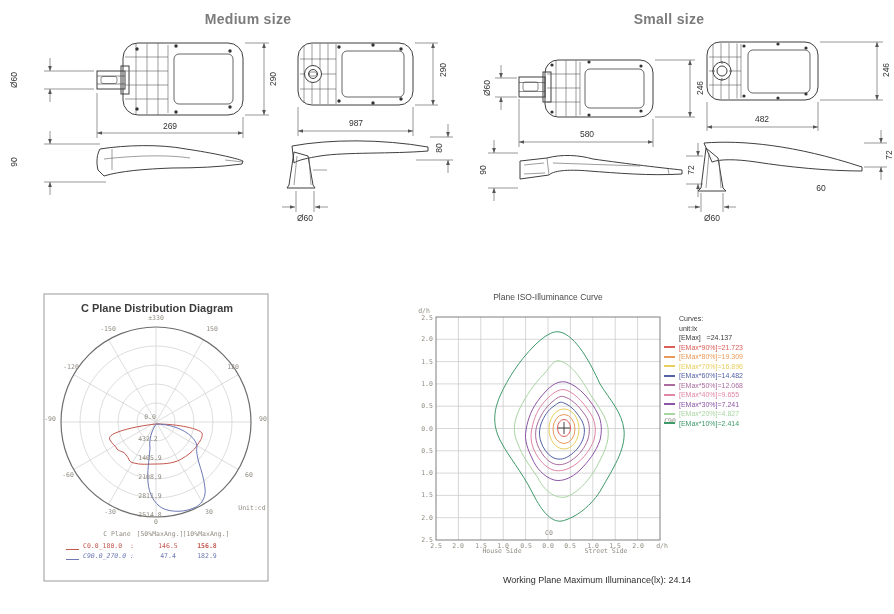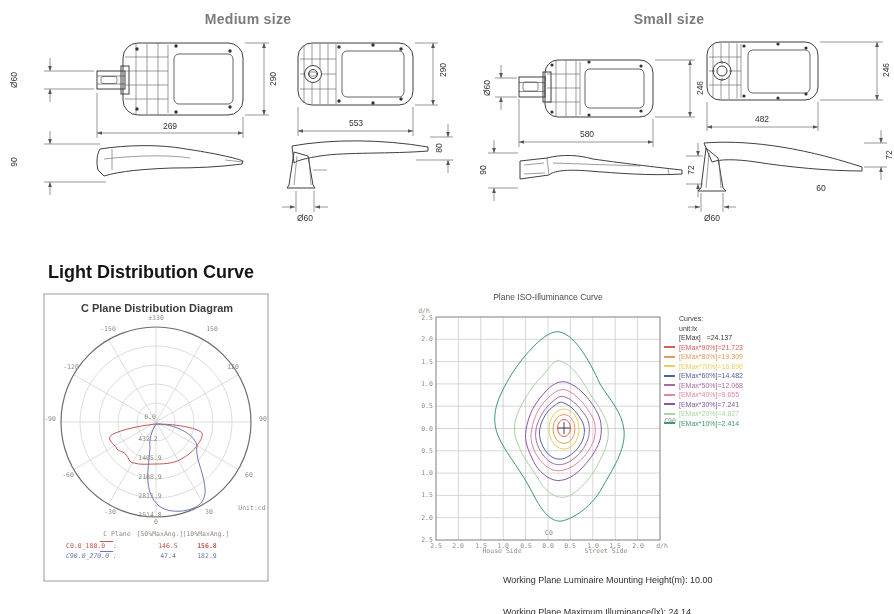--- a/index.html
+++ b/index.html
@@ -15,21 +15,21 @@
   .chart-title{font-size:11px;font-weight:700;color:#3c3c3c;}
   .iso-title{font-size:8.5px;color:#4a4a4a;}
   .dim{font-size:8.5px;color:#333;}
   .tick{font-family:"DejaVu Sans Mono",monospace;font-size:6.5px;color:#918c82;}
   .cnum{font-family:"DejaVu Sans Mono",monospace;font-size:6.5px;}
   .iso-legend{position:absolute;width:120px;}
   .leg-row{display:flex;align-items:center;height:9.5px;font-size:7px;color:#3a3a3a;white-space:pre;}
   .leg-sw{width:11px;height:1.6px;margin-right:4px;flex:0 0 11px;}
   .leg-row .dash{background:currentColor;}
   .cleg-row{position:absolute;display:flex;align-items:flex-end;height:9px;
-            font-family:"DejaVu Sans Mono",monospace;font-size:6.5px;white-space:pre;flex-direction:column;}
+            font-family:"DejaVu Sans Mono",monospace;font-size:6.5px;white-space:pre;}
   .cleg-row .dash{width:13px;height:1.4px;background:currentColor;margin-right:4px;}
   .footer{position:absolute;font-size:9px;line-height:10.6px;color:#2e2e2e;white-space:pre;}
 </style>
 </head>
 <body>
 
 <div class="page">
 
 <svg class="art" width="894" height="614" viewBox="0 0 894 614">
   <defs>
@@ -267,38 +267,37 @@
     <path d="M558,428 H570 M564,422 V434" stroke="#444" stroke-width="1" fill="none"></path>
   </g>
 </svg>
 
 <span class="t title-gray" style="left:248px;top:19px">Medium size</span>
 <span class="t title-gray" style="left:669px;top:19px">Small size</span>
 
 <span class="t v dim" style="left:14px;top:80px">Ø60</span>
 <span class="t dim" style="left:170px;top:126px">269</span>
 <span class="t v dim" style="left:273px;top:79px">290</span>
-<span class="t dim" style="left:356px;top:123px">553</span>
+<span class="t dim" style="left:356px;top:123px">987</span>
 <span class="t v dim" style="left:443px;top:70px">290</span>
 <span class="t v dim" style="left:14px;top:162px">90</span>
 <span class="t v dim" style="left:439px;top:148px">80</span>
 <span class="t dim" style="left:305px;top:218px">Ø60</span>
 
 <span class="t v dim" style="left:487px;top:88px">Ø60</span>
 <span class="t dim" style="left:587px;top:134px">580</span>
 <span class="t v dim" style="left:700px;top:88px">246</span>
 <span class="t dim" style="left:762px;top:119px">482</span>
 <span class="t v dim" style="left:886px;top:70px">246</span>
 <span class="t v dim" style="left:483px;top:170px">90</span>
 <span class="t v dim" style="left:691px;top:170px">72</span>
 <span class="t v dim" style="left:889px;top:155px">72</span>
 <span class="t dim" style="left:821px;top:188px">60</span>
 <span class="t dim" style="left:712px;top:218px">Ø60</span>
 
-<span class="t left section-title" style="left:48px;top:272px">Light Distribution Curve</span>
 
 <span class="t chart-title" style="left:157px;top:308px">C Plane Distribution Diagram</span>
 <span class="t tick" style="left:156px;top:318px">±330</span>
 <span class="t tick" style="left:108px;top:329px">-150</span>
 <span class="t tick" style="left:212px;top:329px">150</span>
 <span class="t tick" style="left:71px;top:367px">-120</span>
 <span class="t tick" style="left:233px;top:367px">120</span>
 <span class="t tick" style="left:50px;top:419px">-90</span>
 <span class="t tick" style="left:263px;top:419px">90</span>
 <span class="t tick" style="left:68px;top:475px">-60</span>
@@ -368,18 +367,17 @@
   <div class="leg-row" style="color: rgb(232, 207, 94);"><span class="leg-sw dash"></span><span>[EMax*70%]=16.896</span></div>
   <div class="leg-row" style="color: rgb(84, 98, 165);"><span class="leg-sw dash"></span><span>[EMax*60%]=14.482</span></div>
   <div class="leg-row" style="color: rgb(170, 107, 159);"><span class="leg-sw dash"></span><span>[EMax*50%]=12.068</span></div>
   <div class="leg-row" style="color: rgb(224, 134, 166);"><span class="leg-sw dash"></span><span>[EMax*40%]=9.655</span></div>
   <div class="leg-row" style="color: rgb(140, 85, 164);"><span class="leg-sw dash"></span><span>[EMax*30%]=7.241</span></div>
   <div class="leg-row" style="color: rgb(168, 213, 162);"><span class="leg-sw dash"></span><span>[EMax*20%]=4.827</span></div>
   <div class="leg-row" style="color: rgb(63, 154, 106);"><span class="leg-sw dash"></span><span>[EMax*10%]=2.414</span></div>
 </div>
 
 <div class="footer" style="left:503px;top:554px">
-  <div>Working Plane Luminaire Mounting Height(m): 10.00</div>
   <div>Working Plane Maximum Illuminance(lx): 24.14</div>
   
 </div>
 
 </div>
 
 </body></html>

